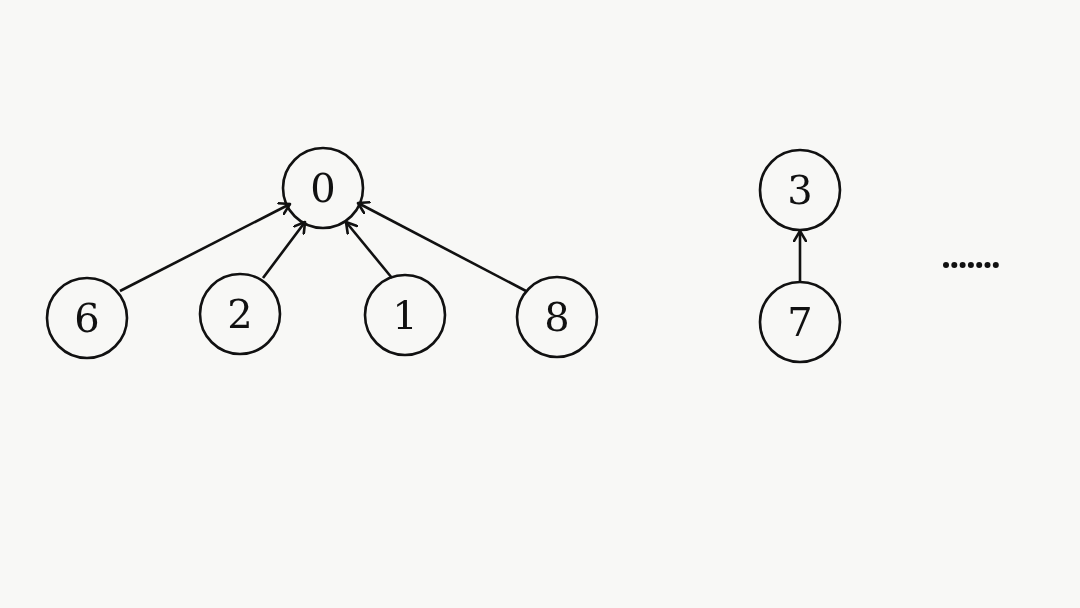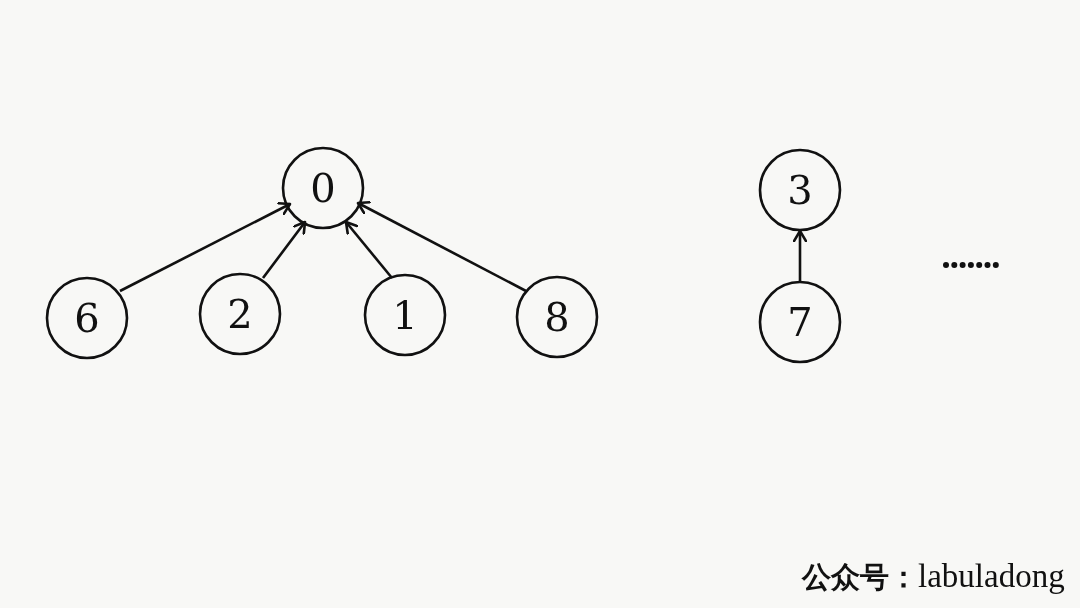--- a/index.html
+++ b/index.html
@@ -95,16 +95,13 @@
         <circle cx="946" cy="265" r="3" fill="#111111"></circle>
         <circle cx="954.3" cy="265" r="3" fill="#111111"></circle>
         <circle cx="962.6" cy="265" r="3" fill="#111111"></circle>
         <circle cx="970.9" cy="265" r="3" fill="#111111"></circle>
         <circle cx="979.2" cy="265" r="3" fill="#111111"></circle>
         <circle cx="987.5" cy="265" r="3" fill="#111111"></circle>
         <circle cx="995.8" cy="265" r="3" fill="#111111"></circle>
       </g>
   </svg>
 
-  <div class="watermark">
-    <span class="cjk">公众号：</span><span>labuladong</span>
-  </div>
 </div>
 
 </body></html>

